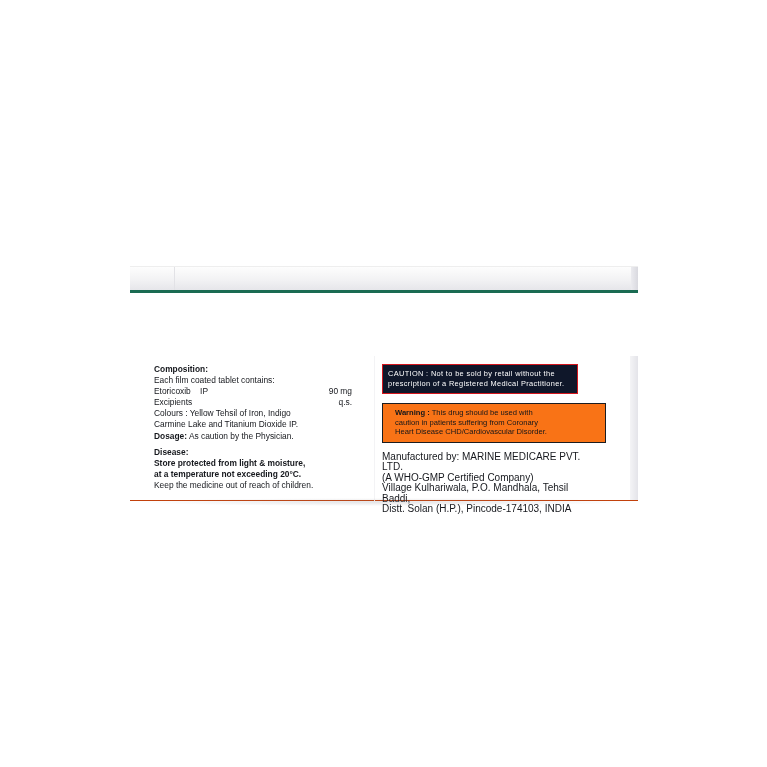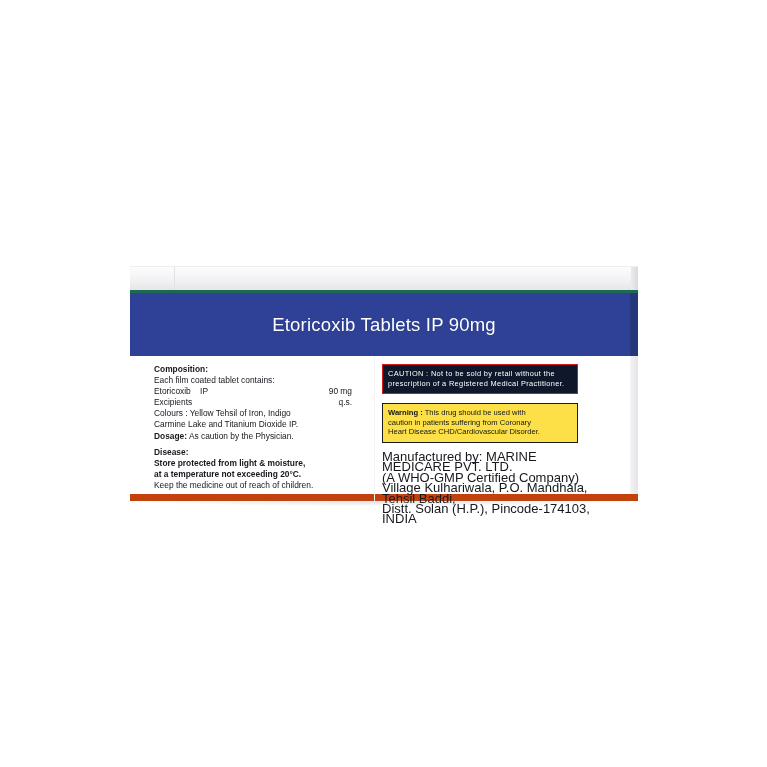--- a/index.html
+++ b/index.html
@@ -93,21 +93,21 @@
 
   
   .body-panel {
     position: absolute;
     left: 0;
     top: 90px;
     width: 508px;
     height: 145px;
     background: #ffffff;
     box-sizing: border-box;
-    border-bottom: 7px solid #c2410c;
+    border-bottom: 1px solid #c2410c;
   }
   .body-panel .edge-shade {
     position: absolute;
     right: 0; top: 0;
     width: 8px; height: 100%;
     background: linear-gradient(90deg, #f4f4f6 0%, #e4e4e9 100%);
   }
   .panel-crease {
     position: absolute;
     left: 244px;
@@ -152,37 +152,37 @@
     border: 1px solid #d4161d;
     box-sizing: border-box;
     padding: 4px 5px 5px 5px;
     color: #ffffff;
     font-size: 7.4px;
     line-height: 9.6px;
     letter-spacing: 0.35px;
   }
 
   .warning-box {
-    width: 196px;
+    width: 224px;
     margin-top: 9px;
-    background: #fde047;
+    background: #f97316;
     border: 1px solid #1b1c20;
     box-sizing: border-box;
-    padding: 4px 5px 5px 5px;
+    padding: 4px 5px 5px 12px;
     color: #14161a;
     font-size: 7.6px;
     line-height: 9.6px;
   }
   .warning-box b { font-weight: bold; }
 
   .mfg-block {
     margin-top: 9px;
     width: 212px;
     color: #16181d;
-    font-size: 13px;
+    font-size: 10px;
     line-height: 10.4px;
   }
 
   
   #carton-shadow {
     position: absolute;
     left: 138px;
     top: 498px;
     width: 494px;
     height: 8px;
@@ -193,24 +193,20 @@
 <body>
 
 <div id="carton">
 
   <div class="lid">
     <div class="lid-crease"></div>
   </div>
 
   <div class="green-rule"></div>
 
-  <div class="blue-band">
-    <div class="product-title">Etoricoxib Tablets IP 90mg</div>
-    <div class="edge-shade"></div>
-  </div>
 
   <div class="body-panel">
     <div class="panel-crease"></div>
     <div class="edge-shade"></div>
 
     <div class="left-col">
 
       <div class="lbl-bold tight">Composition:</div>
       <div class="tight">Each film coated tablet contains:</div>
 

